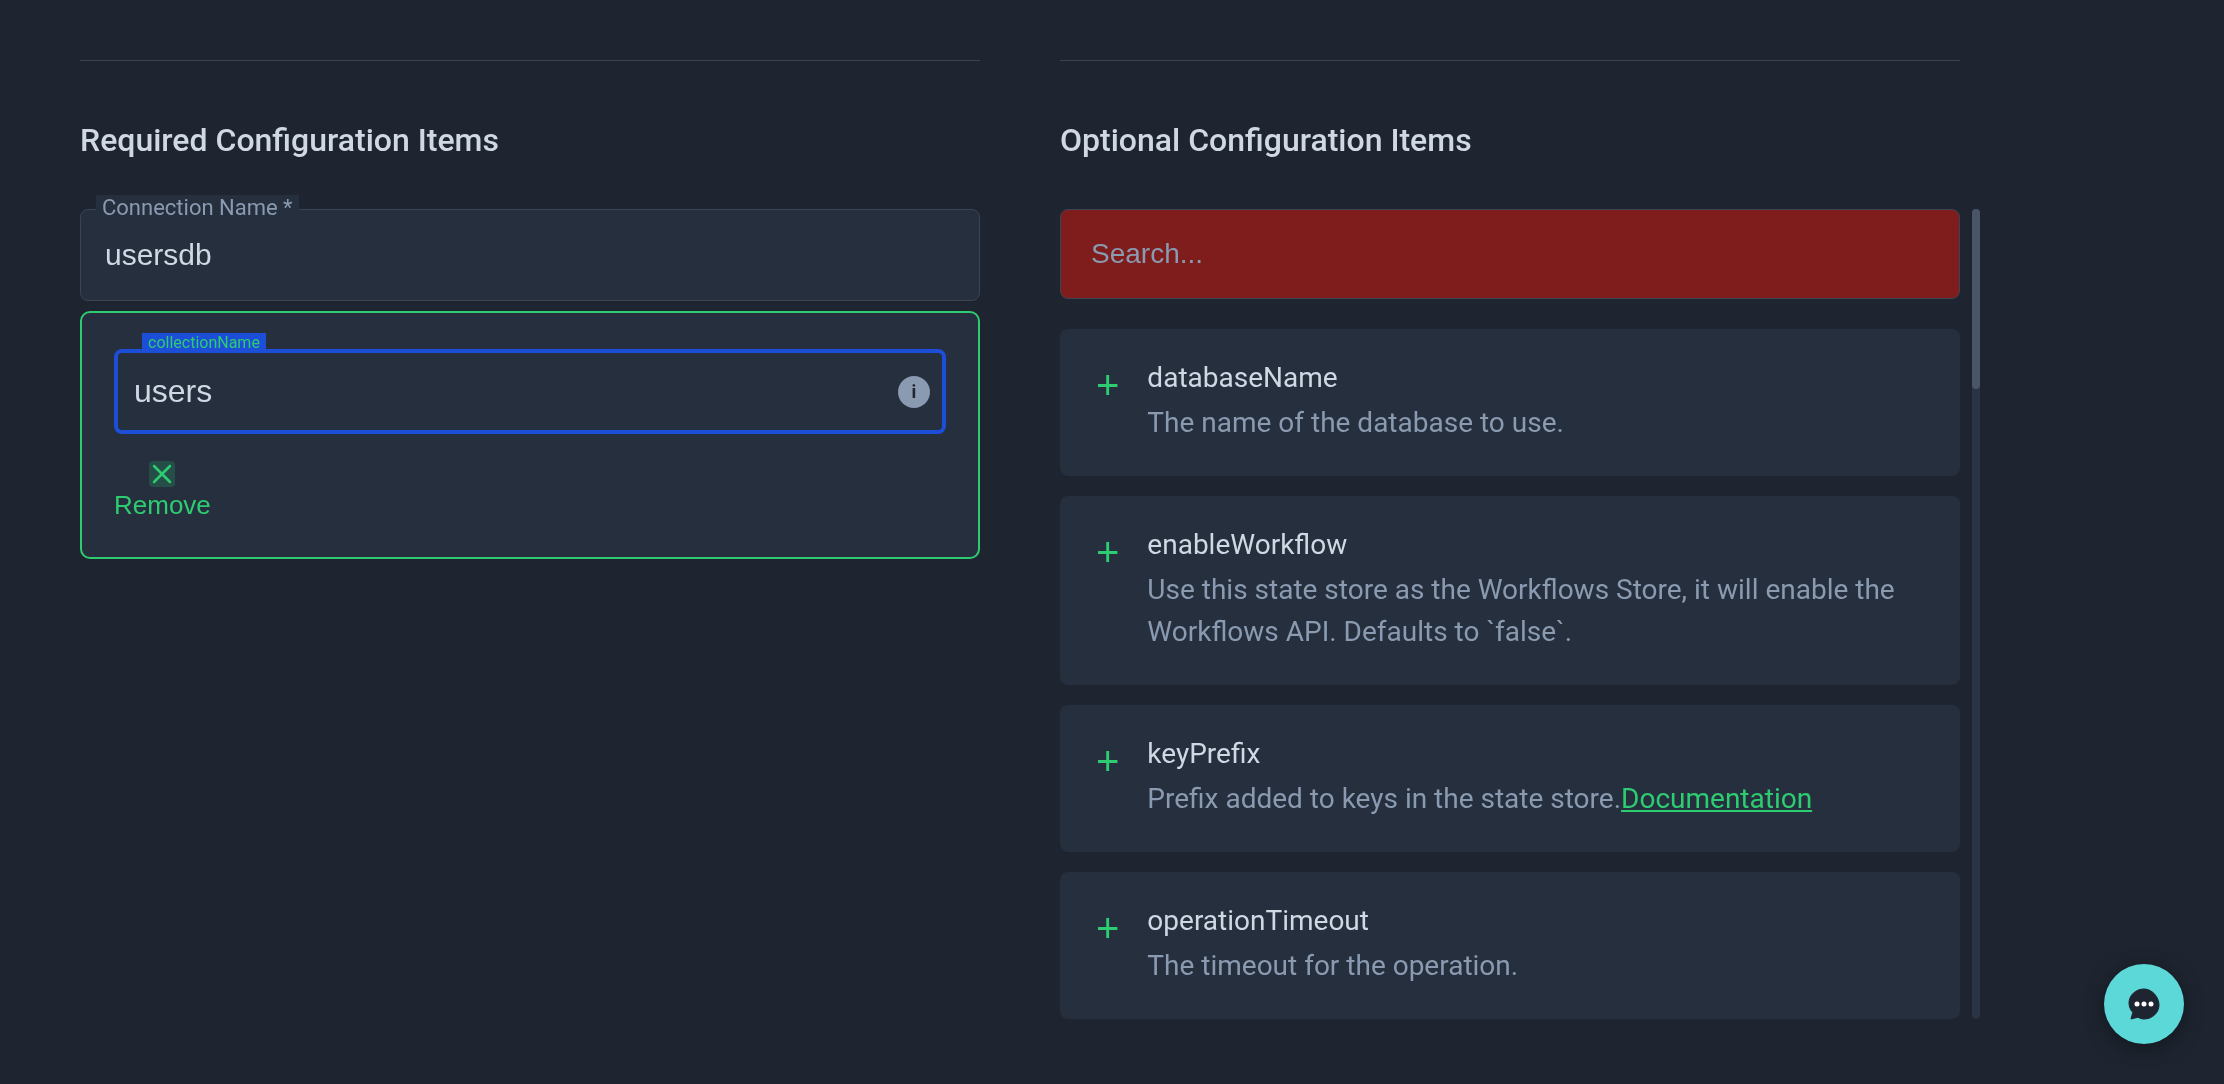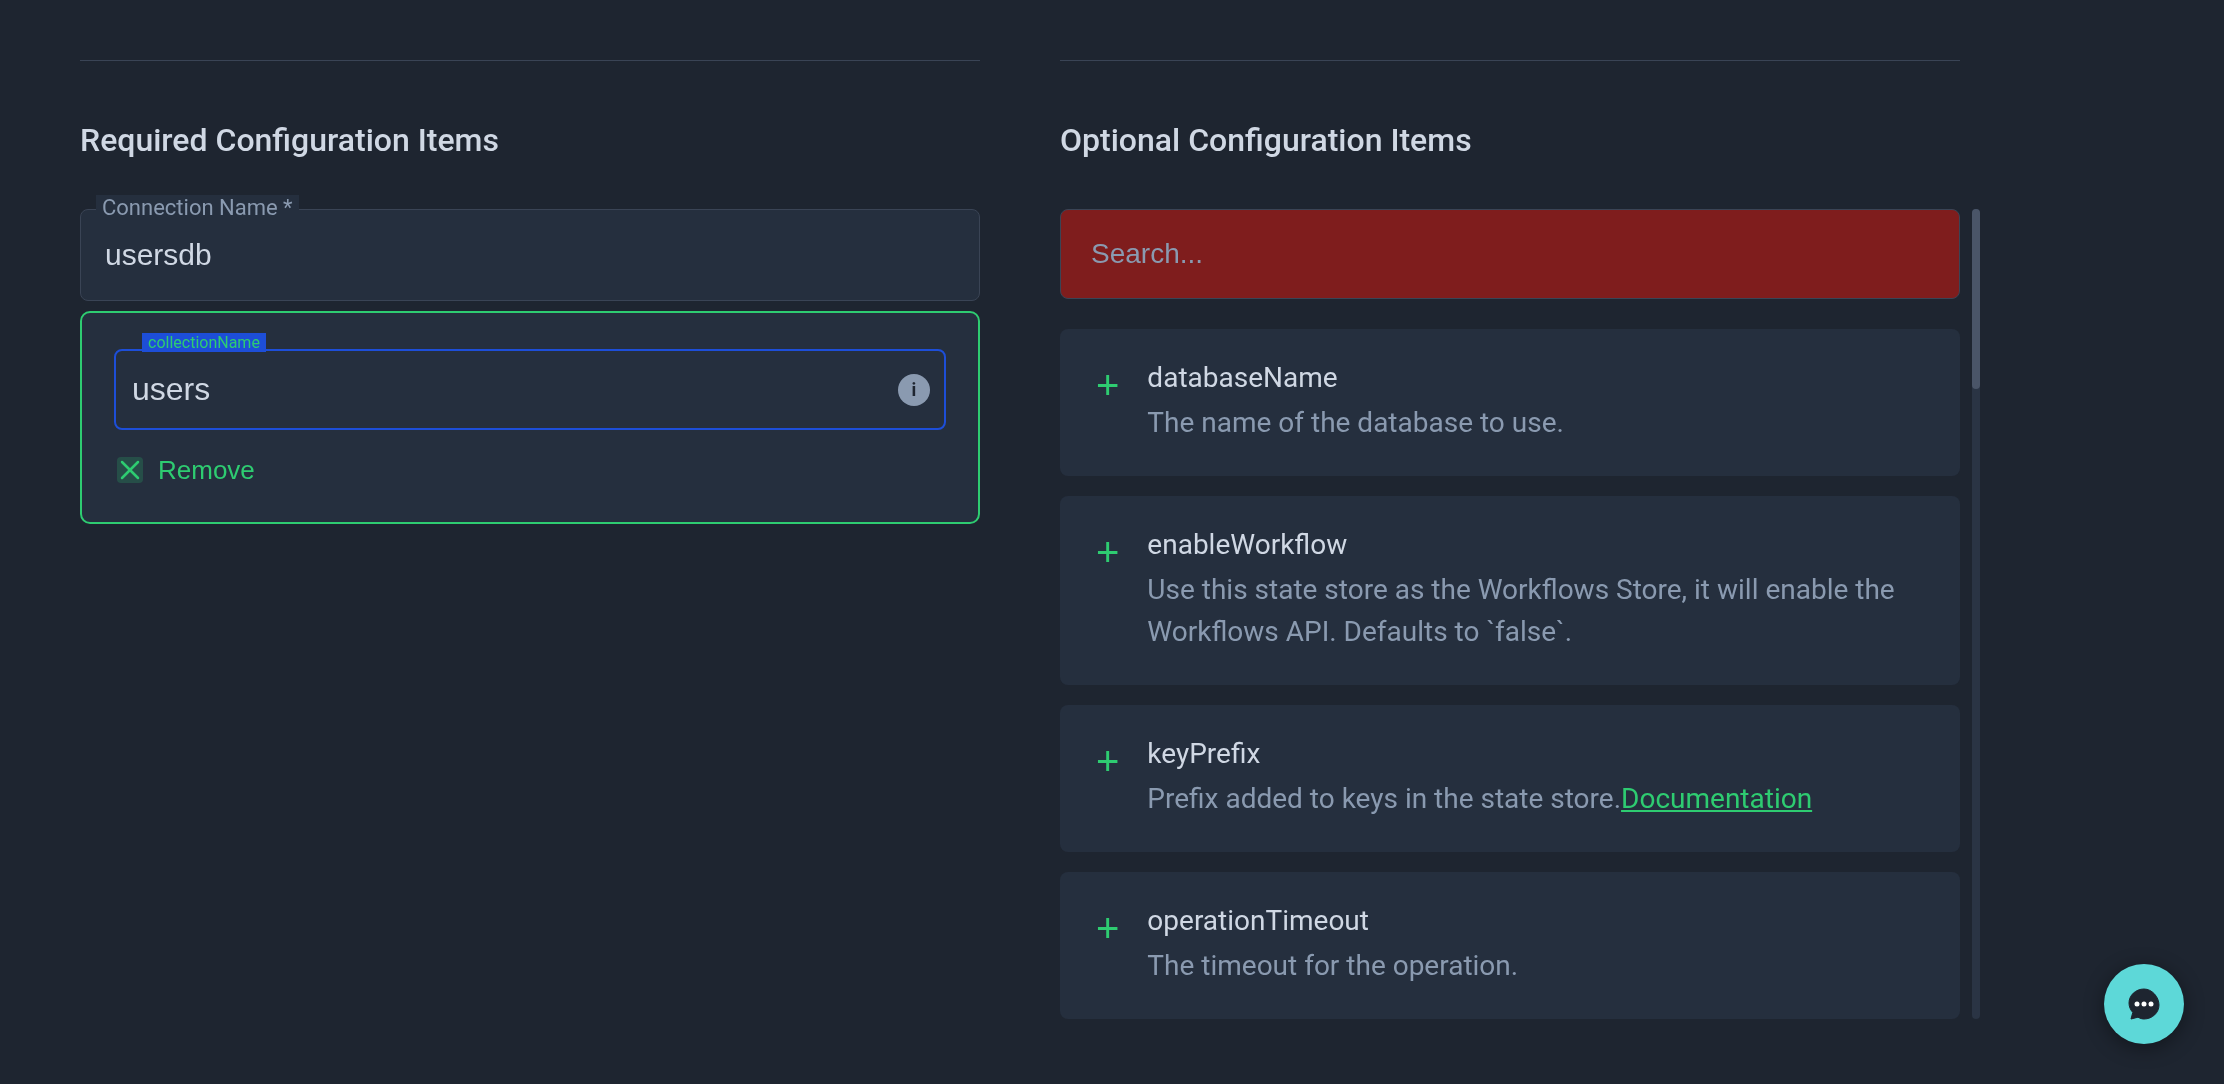--- a/index.html
+++ b/index.html
@@ -97,21 +97,21 @@
     .collection-input-wrapper {
       position: relative;
       display: flex;
       align-items: center;
     }
 
     .collection-input {
       width: 100%;
       padding: 20px 60px 20px 16px;
       background: transparent;
-      border: 2px solid #1d4ed8;
+      border: 4px solid #1d4ed8;
       border-radius: 8px;
       color: #d0d8e4;
       font-size: 32px;
       outline: none;
     }
 
     .info-icon {
       position: absolute;
       right: 16px;
       width: 32px;
@@ -123,29 +123,29 @@
       justify-content: center;
       font-size: 18px;
       color: #1e2530;
       font-weight: bold;
       cursor: pointer;
     }
 
     .remove-btn {
       display: flex;
       align-items: center;
-      gap: 12px;
       color: #2ecc71;
       font-size: 26px;
       font-weight: 500;
       cursor: pointer;
       margin-top: 24px;
       background: none;
       border: none;
       padding: 0;
+      flex-direction: column;
     }
 
     .remove-icon {
       width: 32px;
       height: 32px;
       display: flex;
       align-items: center;
       justify-content: center;
       font-size: 24px;
     }

